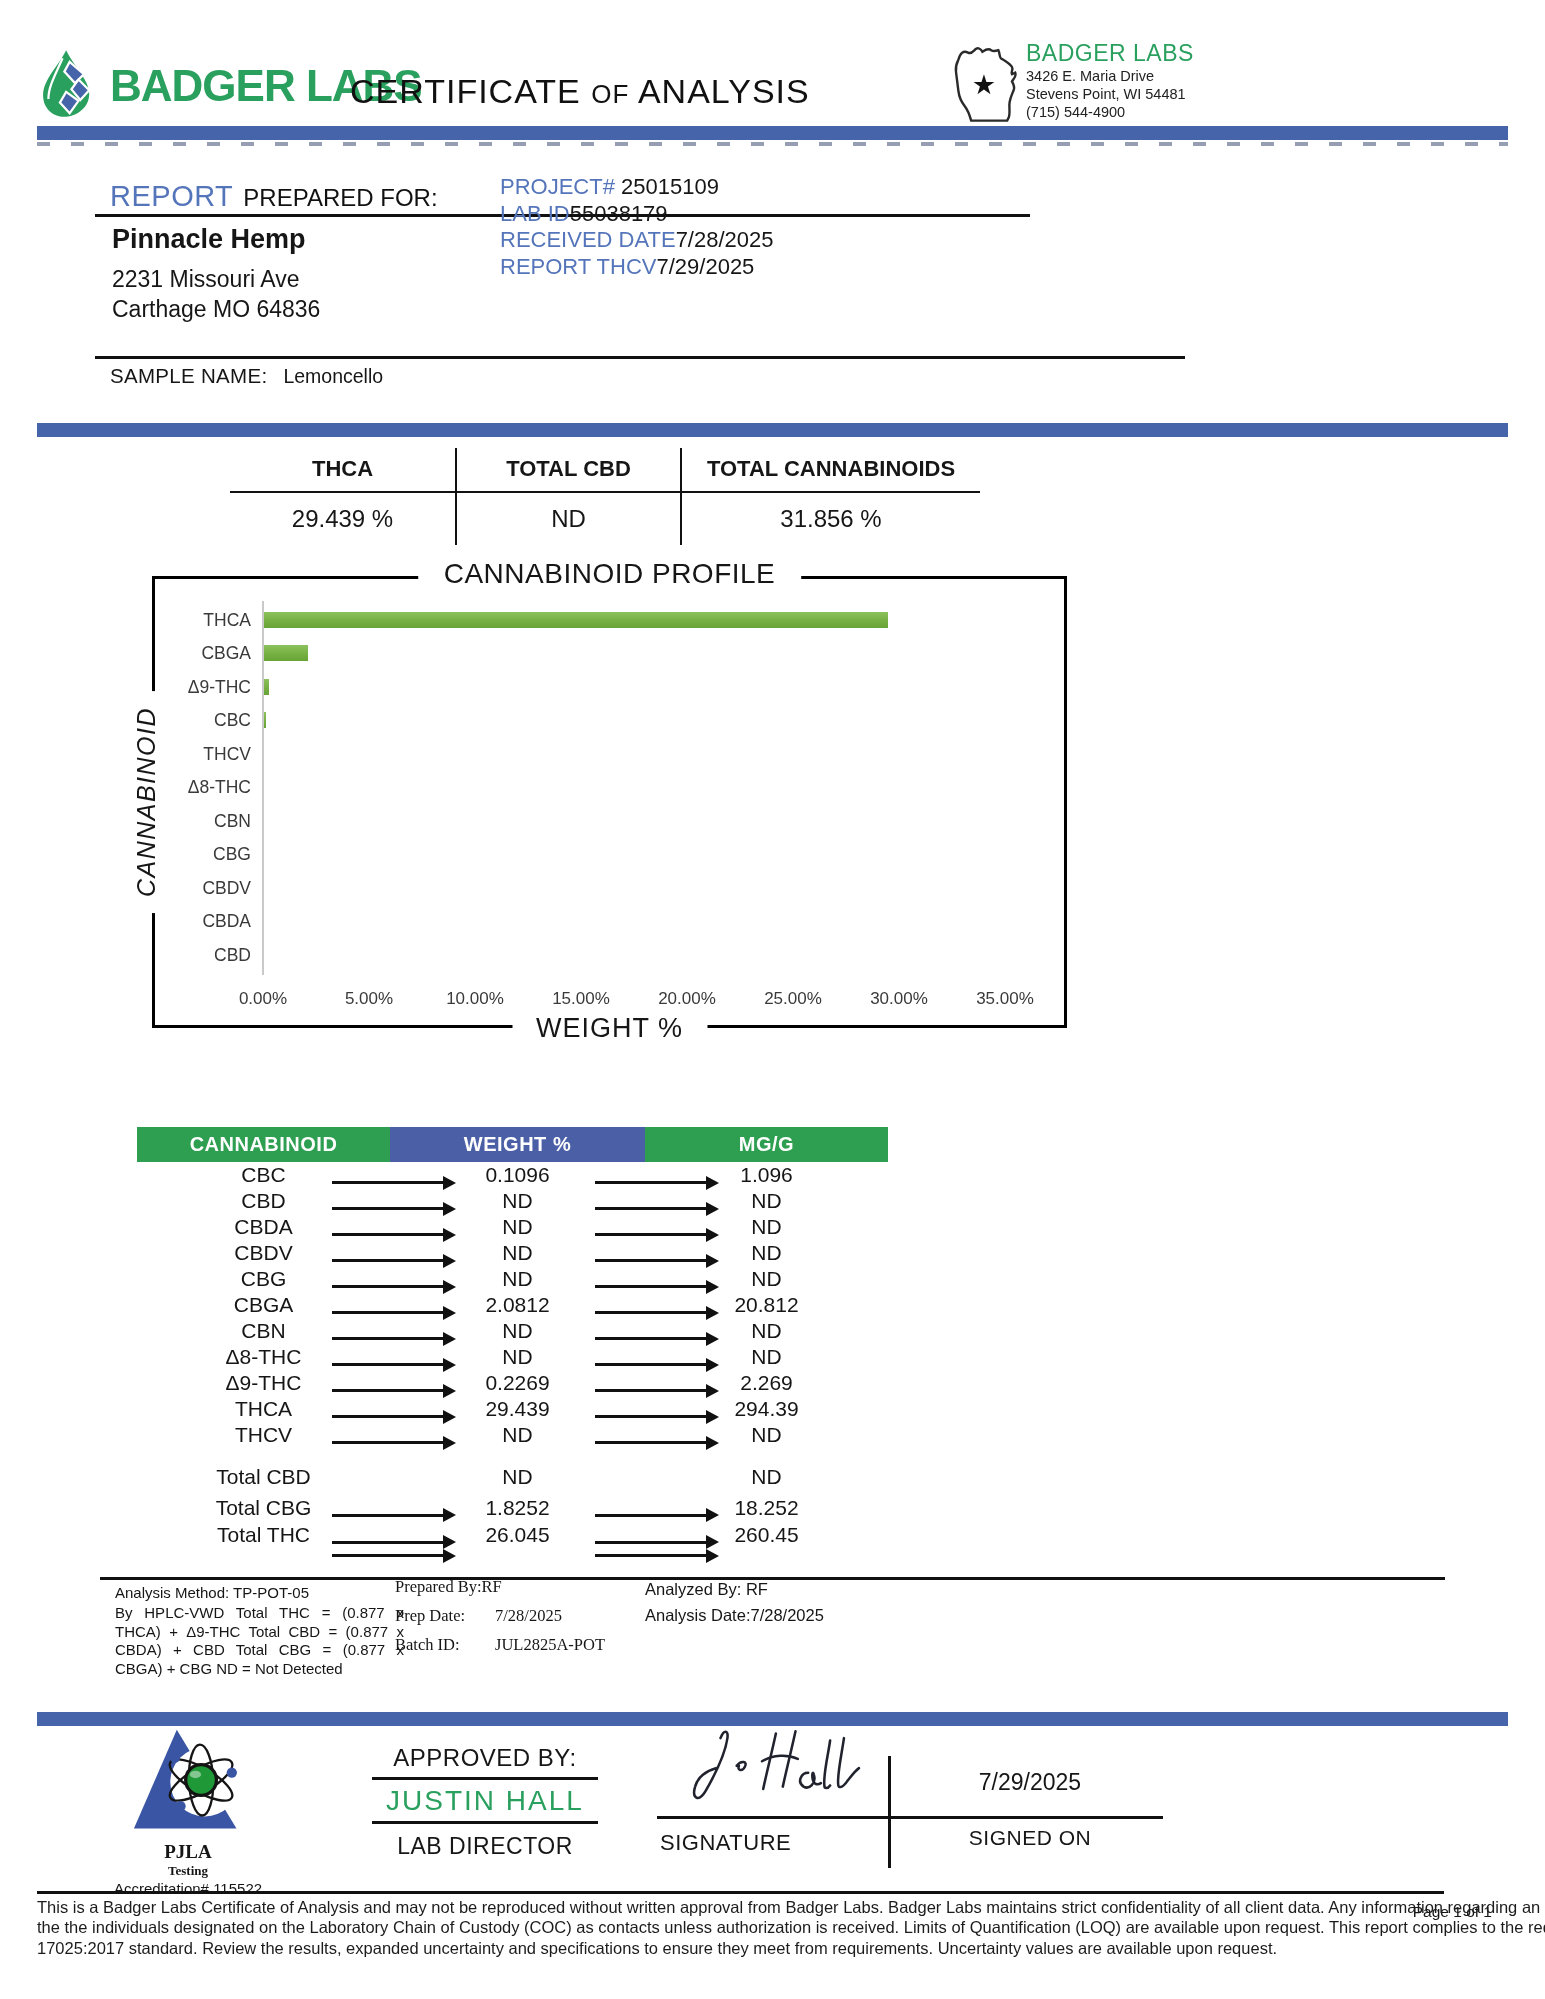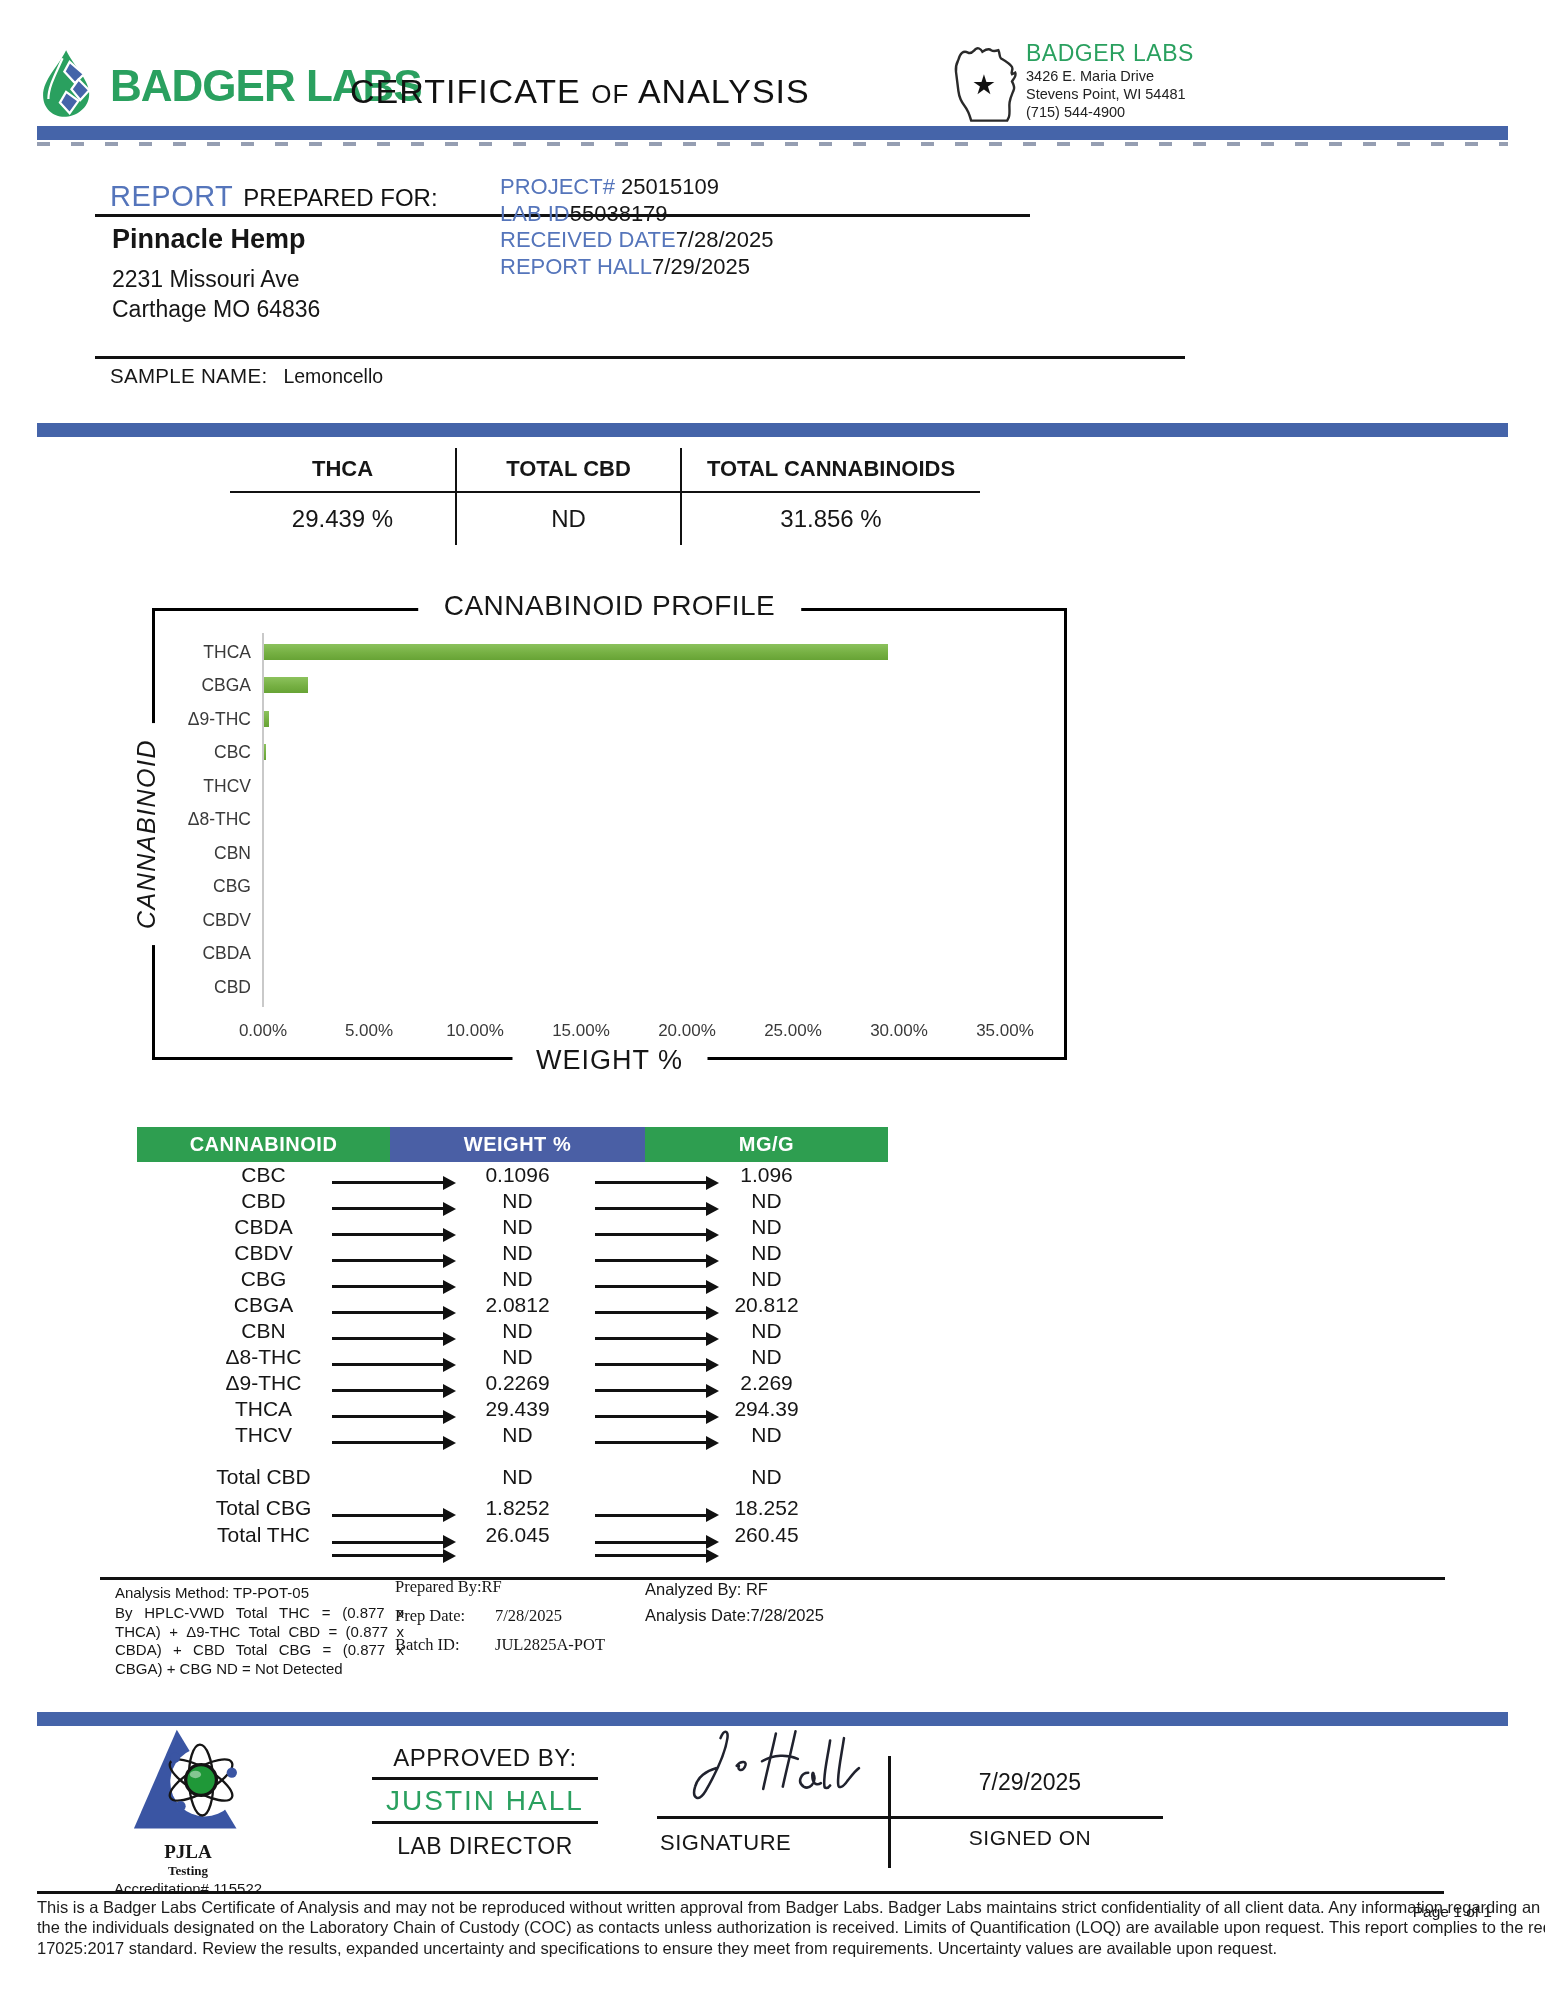--- a/index.html
+++ b/index.html
@@ -43,21 +43,21 @@
   .sample-val { font-size:19.5px; margin-left:16px; }
 
   
   .summary { left:230px; top:448px; width:750px; display:grid; grid-template-columns:225px 225px 300px; }
   .s-head { height:45px; font-size:22px; font-weight:700; display:flex; align-items:flex-end; justify-content:center;
     border-bottom:2.5px solid #111; padding-bottom:9px; }
   .s-val { height:52px; font-size:24px; display:flex; align-items:center; justify-content:center; }
   .bl { border-left:2.5px solid #111; }
 
   
-  .chart-box { left:152px; top:608px; width:915px; height:452px; border:3px solid #000; }
+  .chart-box { left:152px; top:576px; width:915px; height:452px; border:3px solid #000; }
   .chart-title { position:absolute; top:-21px; left:50%; transform:translateX(-50%); background:#fff;
     padding:0 26px; font-size:28px; letter-spacing:.5px; white-space:nowrap; }
   .chart-xlabel { position:absolute; bottom:-19px; left:50%; transform:translateX(-50%); background:#fff;
     padding:0 24px; font-size:27px; letter-spacing:1px; white-space:nowrap; }
   .chart-ylabel { position:absolute; left:-23px; top:50%; transform:translateY(-50%) rotate(180deg);
     writing-mode:vertical-rl; background:#fff; padding:16px 0; font-size:25px; font-style:italic; letter-spacing:1.5px; }
   .chart-axis { position:absolute; left:107px; top:22px; height:374px; width:2px; background:#c9c9c9; }
   .chart-rows { position:absolute; left:0; top:24px; right:3px; }
   .crow { height:33.5px; position:relative; }
   .clabel { position:absolute; left:0; width:96px; text-align:right; top:50%; transform:translateY(-50%);
@@ -167,21 +167,21 @@
   </div>
   <div class="abs line-a"></div>
   <div class="abs client-name">Pinnacle Hemp</div>
   <div class="abs addr1">2231 Missouri Ave</div>
   <div class="abs addr2">Carthage MO 64836</div>
 
   <div class="abs proj-block">
     <div><span class="lbl">PROJECT# </span><span>25015109</span></div>
     <div><span class="lbl">LAB ID</span><span>55038179</span></div>
     <div><span class="lbl">RECEIVED DATE</span><span>7/28/2025</span></div>
-    <div><span class="lbl">REPORT HALL</span><span>7/29/2025</span></div>
+    <div><span class="lbl">REPORT THCV</span><span>7/29/2025</span></div>
   </div>
 
   <div class="abs line-b"></div>
   <div class="abs sample-row">
     <span class="sample-lbl">SAMPLE NAME:</span>
     <span class="sample-val">Lemoncello</span>
   </div>
 
   <div class="abs bar bar2"></div>
 

